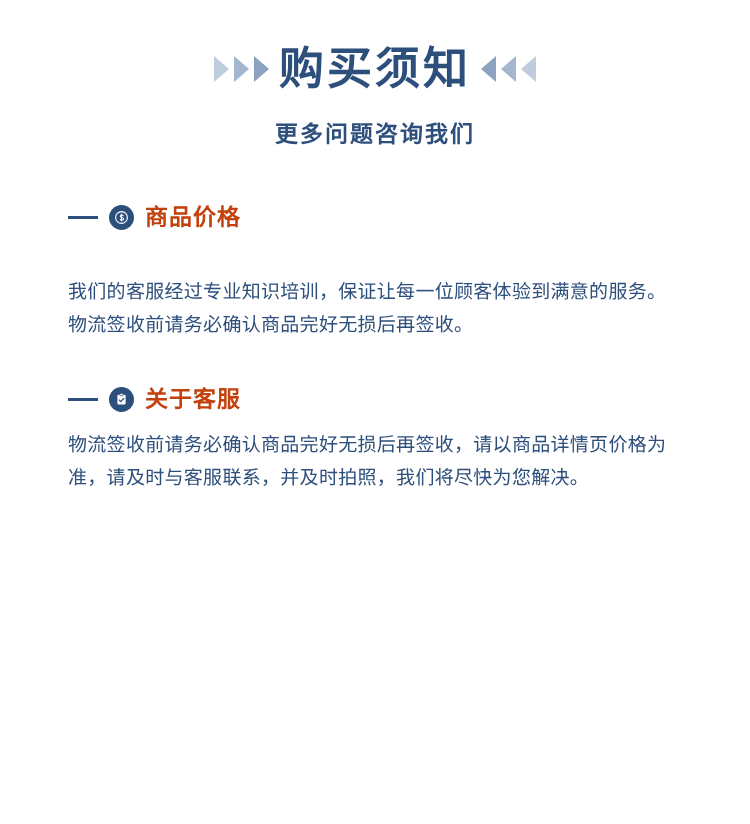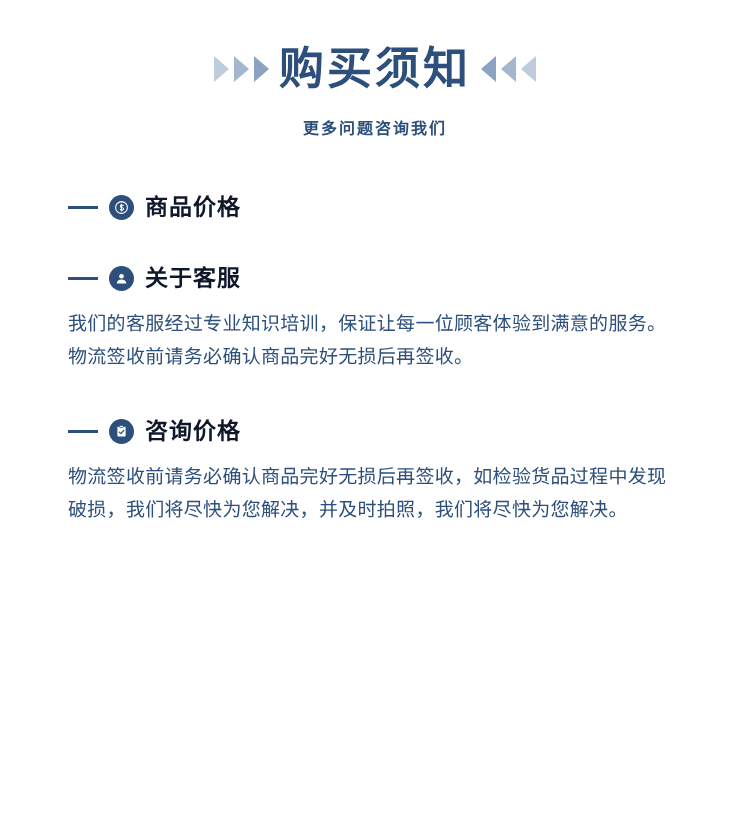--- a/index.html
+++ b/index.html
@@ -60,21 +60,21 @@
   }
   .arrows-left .tri:nth-child(1) { opacity: 0.55; }
   .arrows-left .tri:nth-child(2) { opacity: 0.78; }
   .arrows-left .tri:nth-child(3) { opacity: 1; }
   .arrows-right .tri:nth-child(1) { opacity: 1; }
   .arrows-right .tri:nth-child(2) { opacity: 0.78; }
   .arrows-right .tri:nth-child(3) { opacity: 0.55; }
 
   .subtitle {
     margin-top: 24px;
-    font-size: 16px;
+    font-size: 23px;
     font-weight: bold;
     letter-spacing: 2px;
     color: #2d4f7c;
   }
 
   
   .sections {
     margin-top: 56px;
     padding: 0 68px;
   }
@@ -104,21 +104,21 @@
     display: flex;
     align-items: center;
     justify-content: center;
     flex: none;
   }
   .sec-icon svg { display: block; }
   .sec-title {
     font-size: 23px;
     font-weight: bold;
     letter-spacing: 1px;
-    color: #0f172a;
+    color: #c2410c;
     line-height: 1;
   }
   .sec-body {
     font-size: 19px;
     line-height: 1.72;
     color: #2d4f7c;
     letter-spacing: 0.3px;
     max-width: 620px;
   }
 </style>
@@ -154,45 +154,35 @@
             <circle cx="8" cy="8" r="6.3" fill="none" stroke="#ffffff" stroke-width="1.2"></circle>
             <path d="M8 4.3 v7.4" stroke="#ffffff" stroke-width="1.2" stroke-linecap="round"></path>
             <path d="M9.9 6.1c-.5-.6-1.3-.9-2.1-.7-.8.2-1.2.8-1.1 1.4.1.7.9 1 1.7 1.2.9.2 1.7.5 1.8 1.3.1.7-.5 1.3-1.3 1.4-.8.2-1.7-.1-2.2-.7" fill="none" stroke="#ffffff" stroke-width="1.1" stroke-linecap="round"></path>
           </svg>
         </span>
         <span class="sec-title">商品价格</span>
       </div>
     </div>
 
     <div class="section">
-      <div class="sec-head">
-        <span class="dash"></span>
-        <span class="sec-icon">
-          <svg width="15" height="15" viewBox="0 0 16 16" aria-hidden="true">
-            <circle cx="8" cy="5.6" r="2.5" fill="#ffffff"></circle>
-            <path d="M2.9 13.4c0-2.8 2.3-4.3 5.1-4.3s5.1 1.5 5.1 4.3z" fill="#ffffff"></path>
-          </svg>
-        </span>
-        <span class="sec-title">关于客服</span>
-      </div>
       <div class="sec-body">我们的客服经过专业知识培训，保证让每一位顾客体验到满意的服务。物流签收前请务必确认商品完好无损后再签收。</div>
     </div>
 
     <div class="section">
     </div>
 
     <div class="section">
       <div class="sec-head">
         <span class="dash"></span>
         <span class="sec-icon">
           <svg width="15" height="15" viewBox="0 0 16 16" aria-hidden="true">
             <rect x="3.6" y="2.8" width="8.8" height="10.6" rx="1.1" fill="#ffffff"></rect>
             <rect x="6.1" y="1.7" width="3.8" height="2.2" rx="0.7" fill="#ffffff" stroke="#2d4f7c" stroke-width="0.8"></rect>
             <path d="M5.7 8.6l1.6 1.7 3.1-3.4" fill="none" stroke="#2d4f7c" stroke-width="1.3" stroke-linecap="round" stroke-linejoin="round"></path>
           </svg>
         </span>
-        <span class="sec-title">咨询价格</span>
+        <span class="sec-title">关于客服</span>
       </div>
-      <div class="sec-body">物流签收前请务必确认商品完好无损后再签收，如检验货品过程中发现破损，我们将尽快为您解决，并及时拍照，我们将尽快为您解决。</div>
+      <div class="sec-body">物流签收前请务必确认商品完好无损后再签收，请以商品详情页价格为准，请及时与客服联系，并及时拍照，我们将尽快为您解决。</div>
     </div>
 
   </div>
 </div>
 
 </body></html>

